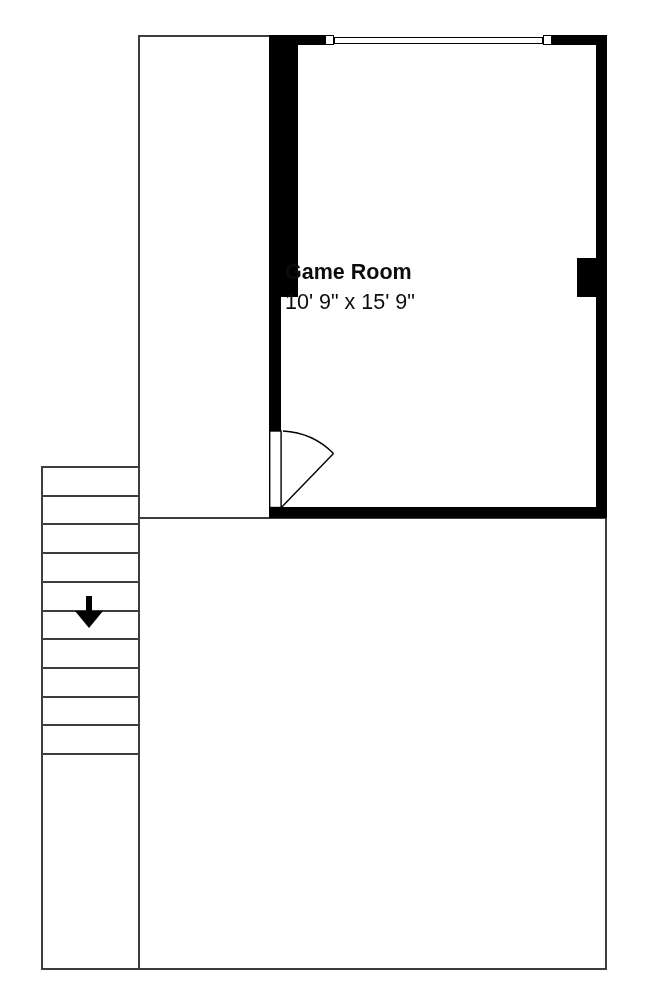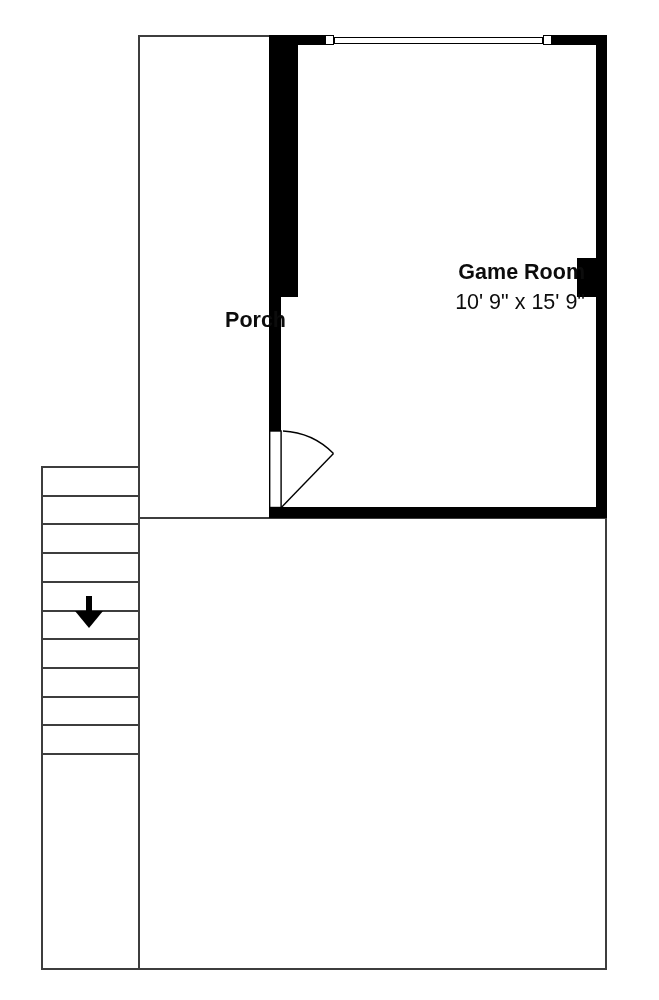--- a/index.html
+++ b/index.html
@@ -34,21 +34,21 @@
   .tread {
     position: absolute;
     left: 0;
     width: 99px;
     height: 2px;
     background: var(--thin-line, #3d3d3d);
   }
   .label {
     position: absolute;
     color: var(--text, #0c0c0c);
-    text-align: right;
+    text-align: left;
     white-space: nowrap;
     line-height: 1.1;
   }
   .label.bold { font-weight: bold; }
   .doorsvg { position: absolute; left: 258px; top: 418px; }
   .arrow-stem {
     position: absolute;
     left: 86px; top: 596px;
     width: 6px; height: 16px;
     background: var(--wall, #000000);
@@ -104,15 +104,14 @@
   <div class="winpart" style="left:543px; top:35px; width:9px; height:10px;"></div>
 
   <svg class="doorsvg" width="110" height="112" viewBox="258 418 110 112">
     <rect x="269.7" y="431" width="11.4" height="76.5" fill="#ffffff" stroke="#000000" stroke-width="1.4"></rect>
     <path d="M 283 431 A 76.5 76.5 0 0 1 333.5 453.5" fill="none" stroke="#000000" stroke-width="1.4"></path>
     <line x1="281.3" y1="507.5" x2="333.5" y2="453.5" stroke="#000000" stroke-width="1.4"></line>
   </svg>
 
   <div class="label bold" style="left:285px; top:261px; width:300px; font-size:21.5px;">Game Room</div>
   <div class="label" style="left:285px; top:291px; width:300px; font-size:21.5px;">10' 9" x 15' 9"</div>
-  <div class="label bold" style="left:136px; top:309px; width:150px; font-size:21.5px;">Porch</div>
 
 </div>
 
 </body></html>

